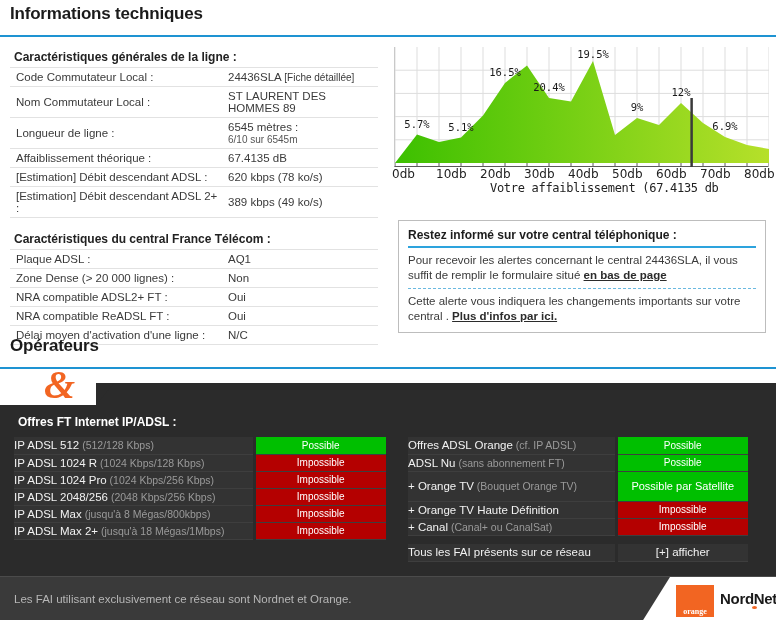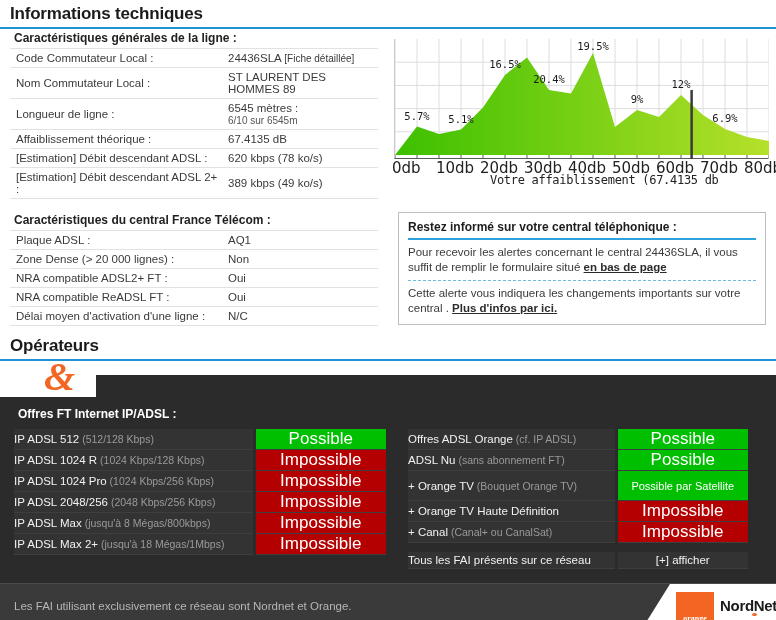--- a/index.html
+++ b/index.html
@@ -12,28 +12,28 @@
     color: #333;
     overflow: hidden;
   }
   .page { position: relative; width: 776px; height: 620px; }
 
   
   .section-head {
     font-size: 17px;
     font-weight: bold;
     color: #1b1b1b;
-    padding: 4px 0 3px 10px;
+    padding: 4px 0 11px 10px;
     letter-spacing: -0.2px;
   }
   .section-rule { height: 2px; background: #1e93d2; width: 100%; }
 
   
   .top-wrap { display: flex; width: 776px; }
-  .top-left { width: 390px; padding: 2px 0 0 10px; }
+  .top-left { width: 390px; padding: 13px 0 0 10px; }
   .top-right { width: 386px; padding: 4px 0 0 0; position: relative; }
 
   .sub-head {
     font-size: 12px; font-weight: bold; color: #222;
     margin: 0 0 3px 4px;
   }
   table.specs { width: 368px; border-collapse: collapse; }
   table.specs td {
     border-top: 1px solid #e2e2e2;
     padding: 3px 2px 3px 6px;
@@ -64,21 +64,21 @@
     font-size: 12px;
     color: #222;
     margin: 1px 0 0 100px;
     white-space: nowrap;
     letter-spacing: -0.3px;
   }
   .axis-row {
     position: relative; width: 374px; height: 13px;
     margin-left: 4px;
     font-family: "DejaVu Sans", sans-serif;
-    font-size: 15px; color: #222;
+    font-size: 12px; color: #222;
   }
   .axis-row span { position: absolute; top: 0; }
 
   
   .alert-box {
     position: absolute;
     left: 8px; top: 183px;
     width: 368px;
     border: 1px solid #bdbdbd;
     background: #fff;
@@ -138,21 +138,21 @@
   table.offers td {
     padding: 0; height: 17px; vertical-align: middle;
     border-bottom: 1px solid #3e3e3e;
   }
   td.oname {
     color: #f2f2f2; font-size: 11.5px; padding-left: 8px;
     background: #333333;
   }
   td.oname .dim { color: #9a9a9a; font-size: 10.5px; }
   td.ost {
-    width: 132px; text-align: center; font-size: 17px;
+    width: 132px; text-align: center; font-size: 10px;
     color: #ffffff; border-left: 3px solid #2b2b2b;
   }
   td.ost.green { background: #00bf00; }
   td.ost.red   { background: #b40000; }
   td.ost.green2 { background: #00bf00; line-height: 12px; font-size: 11px; padding: 2px 0; }
   tr.tall td { height: 30px; }
   tr.spacer td { height: 9px; border: none; background: #2b2b2b; }
   td.plain { background: #333333; color: #f2f2f2; font-size: 11.5px;
              text-align: center; border-left: 3px solid #2b2b2b; }
 

